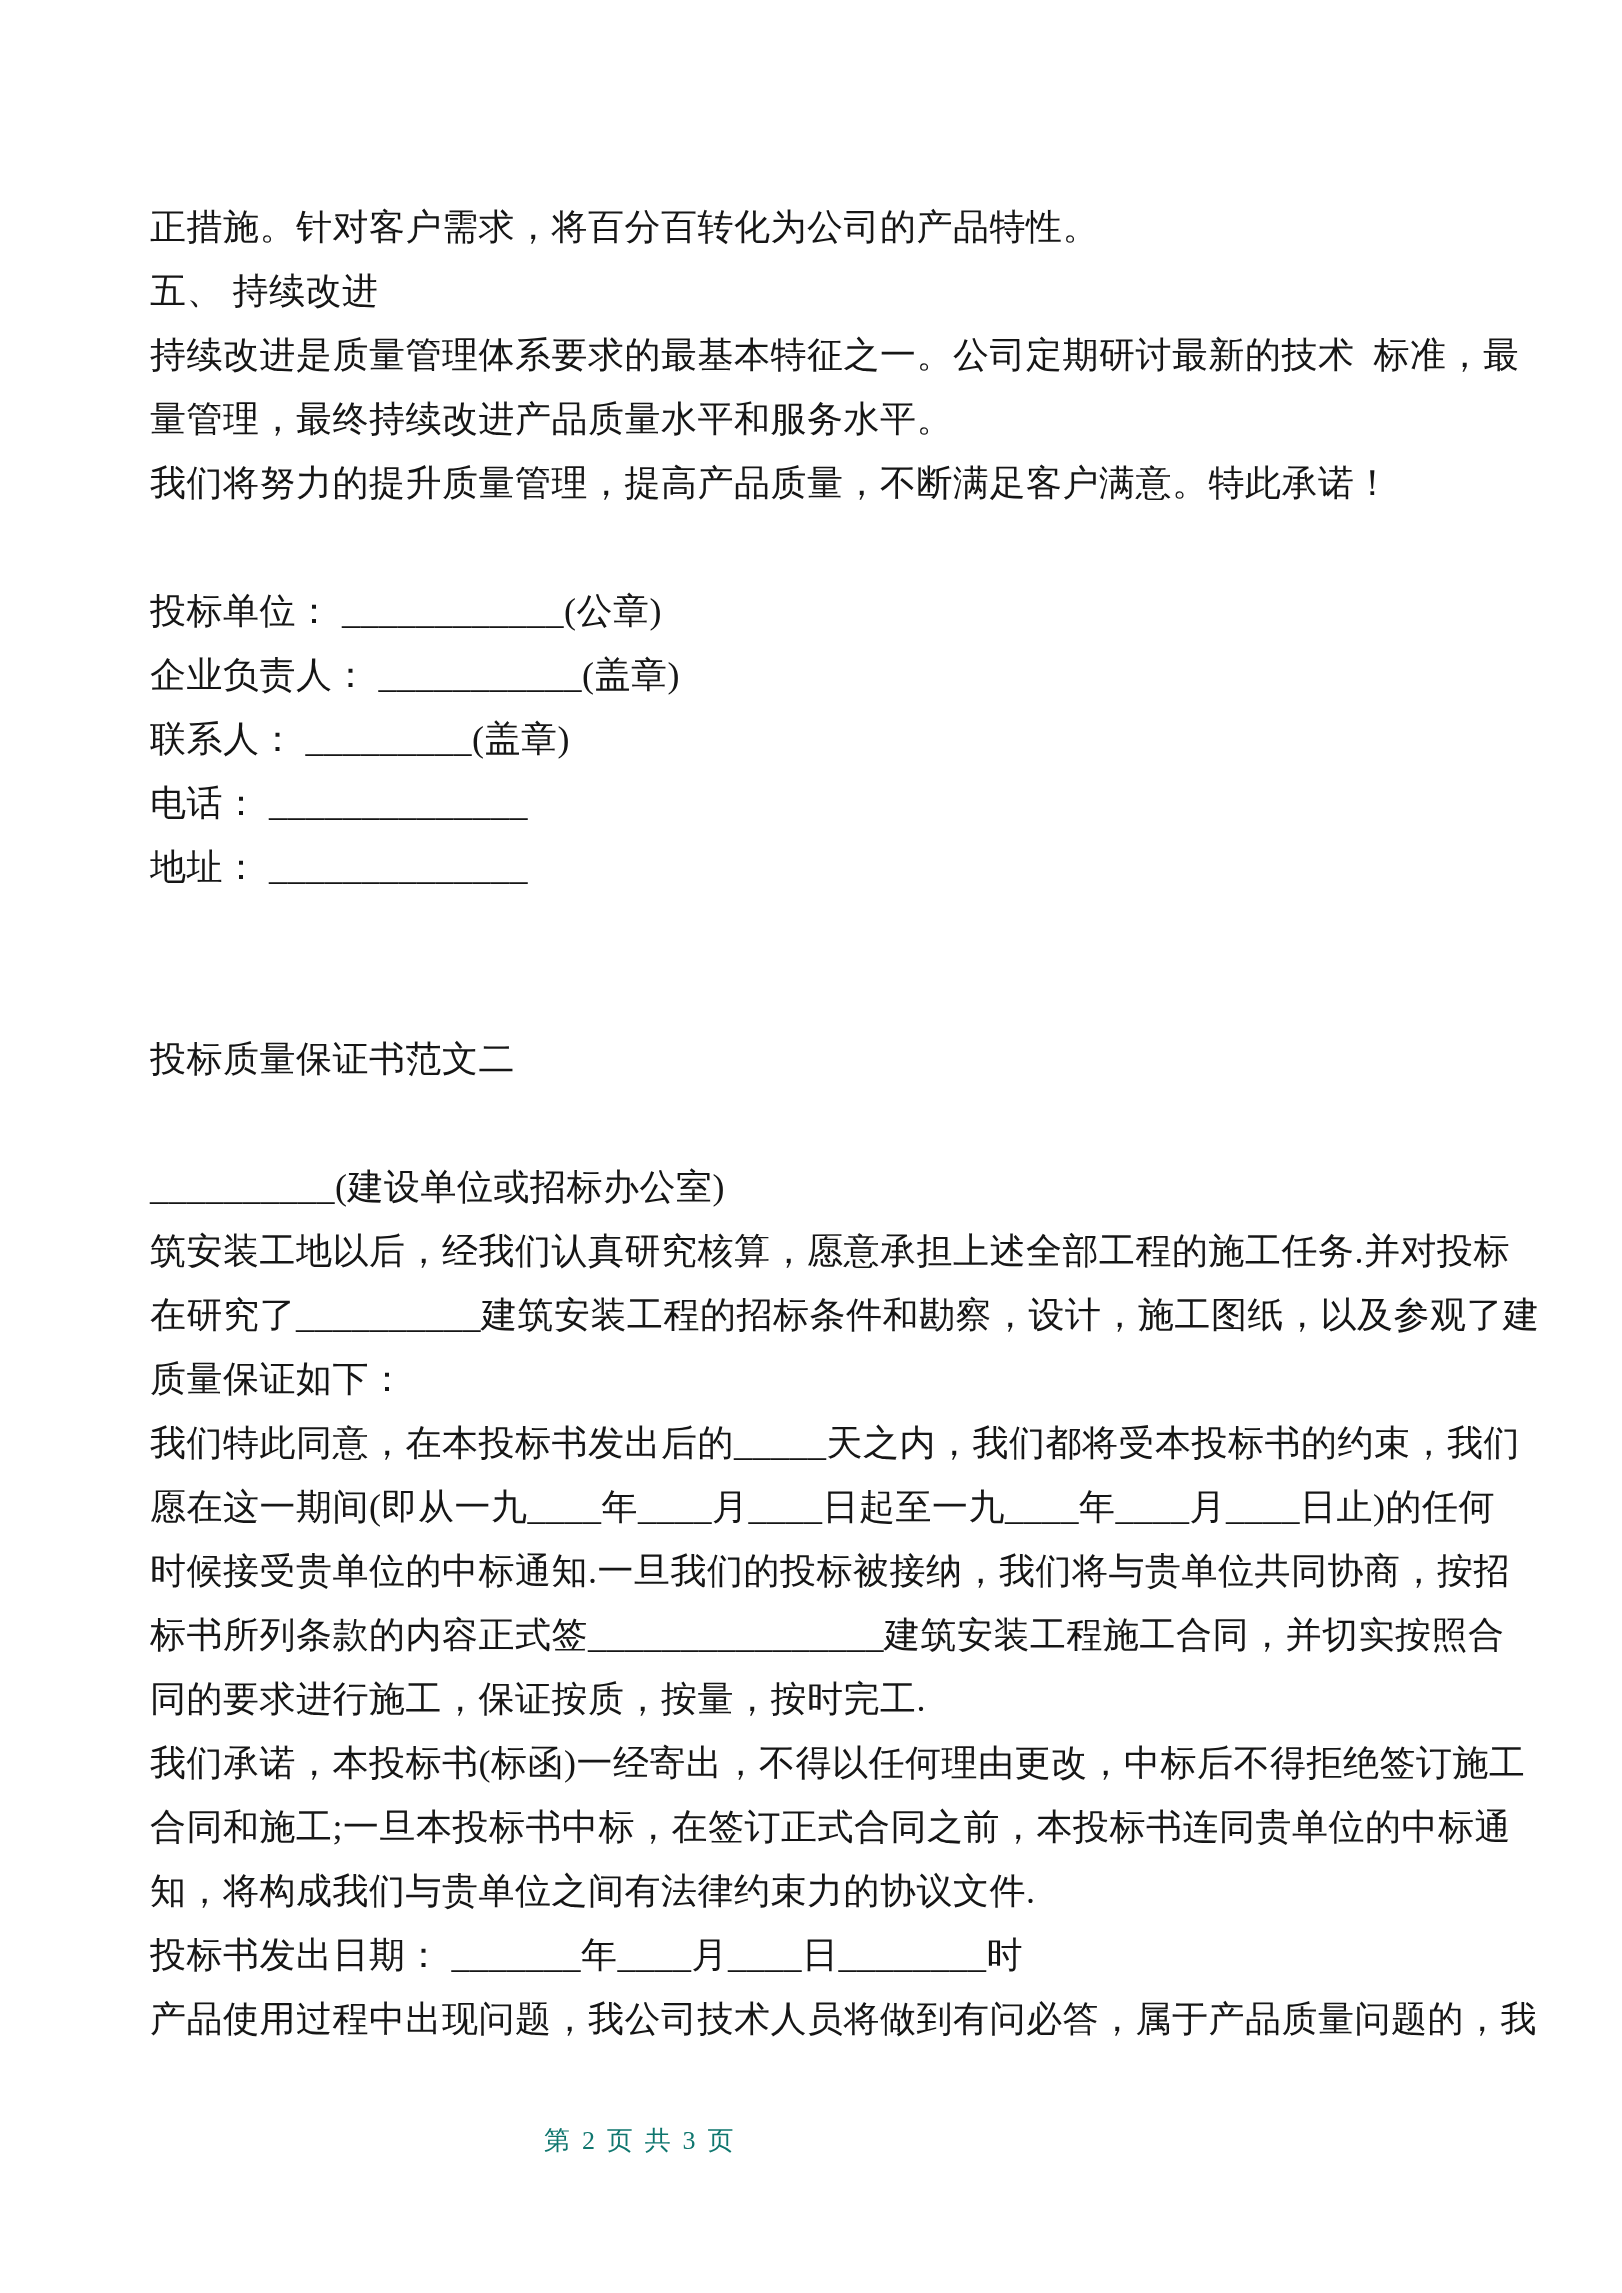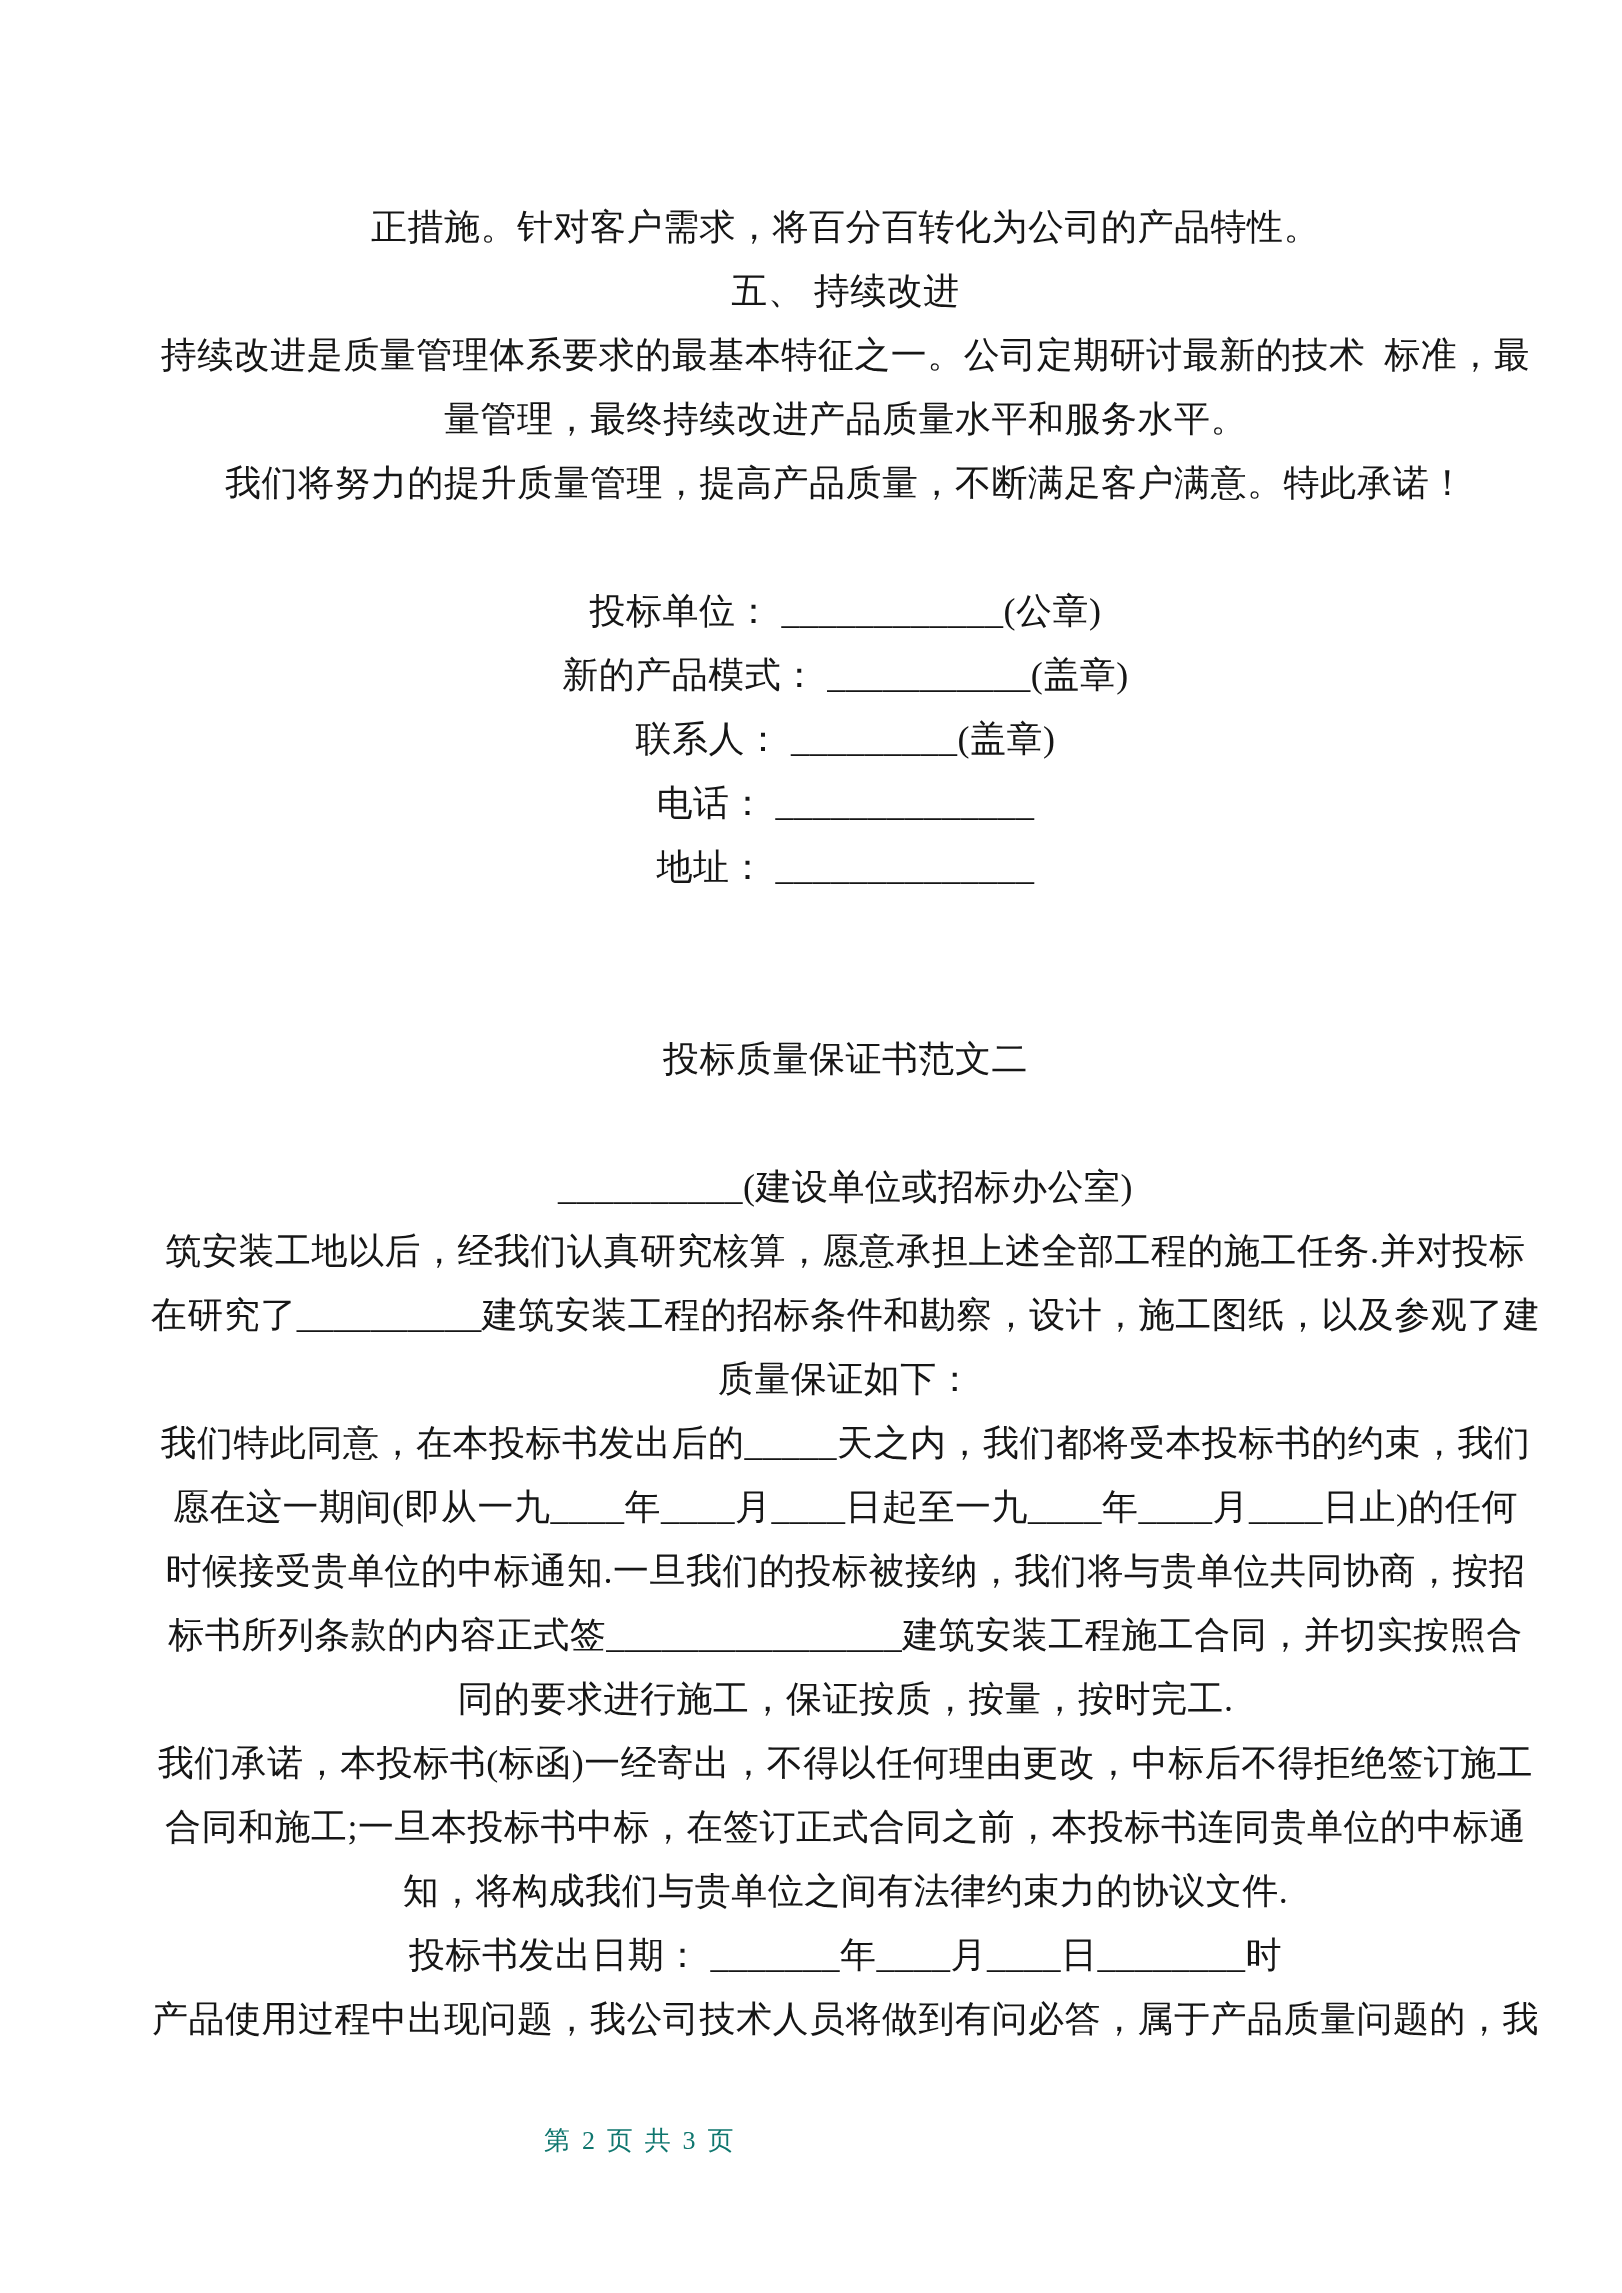--- a/index.html
+++ b/index.html
@@ -21,21 +21,20 @@
     top: 195px;
     left: 150px;
     width: 1391px;
   }
   .line {
     height: 64px;
     line-height: 64px;
     font-size: 36px;
     white-space: pre;
     letter-spacing: 0.5px;
-    text-align: center;
   }
   .line.heading {
     
   }
   .footer {
     position: absolute;
     top: 2123px;
     left: 544px;
     font-size: 26px;
     line-height: 36px;
@@ -49,21 +48,21 @@
 
 <div class="page">
   <div class="content">
     <div class="line">正措施。针对客户需求，将百分百转化为公司的产品特性。</div>
     <div class="line heading">五、 持续改进</div>
     <div class="line">持续改进是质量管理体系要求的最基本特征之一。公司定期研讨最新的技术  标准，最</div>
     <div class="line">量管理，最终持续改进产品质量水平和服务水平。</div>
     <div class="line">我们将努力的提升质量管理，提高产品质量，不断满足客户满意。特此承诺！</div>
     <div class="line"></div>
     <div class="line">投标单位： ____________(公章)</div>
-    <div class="line">新的产品模式： ___________(盖章)</div>
+    <div class="line">企业负责人： ___________(盖章)</div>
     <div class="line">联系人： _________(盖章)</div>
     <div class="line">电话： ______________</div>
     <div class="line">地址： ______________</div>
     <div class="line"></div>
     <div class="line"></div>
     <div class="line heading">投标质量保证书范文二</div>
     <div class="line"></div>
     <div class="line">__________(建设单位或招标办公室)</div>
     <div class="line">筑安装工地以后，经我们认真研究核算，愿意承担上述全部工程的施工任务.并对投标</div>
     <div class="line">在研究了__________建筑安装工程的招标条件和勘察，设计，施工图纸，以及参观了建</div>

